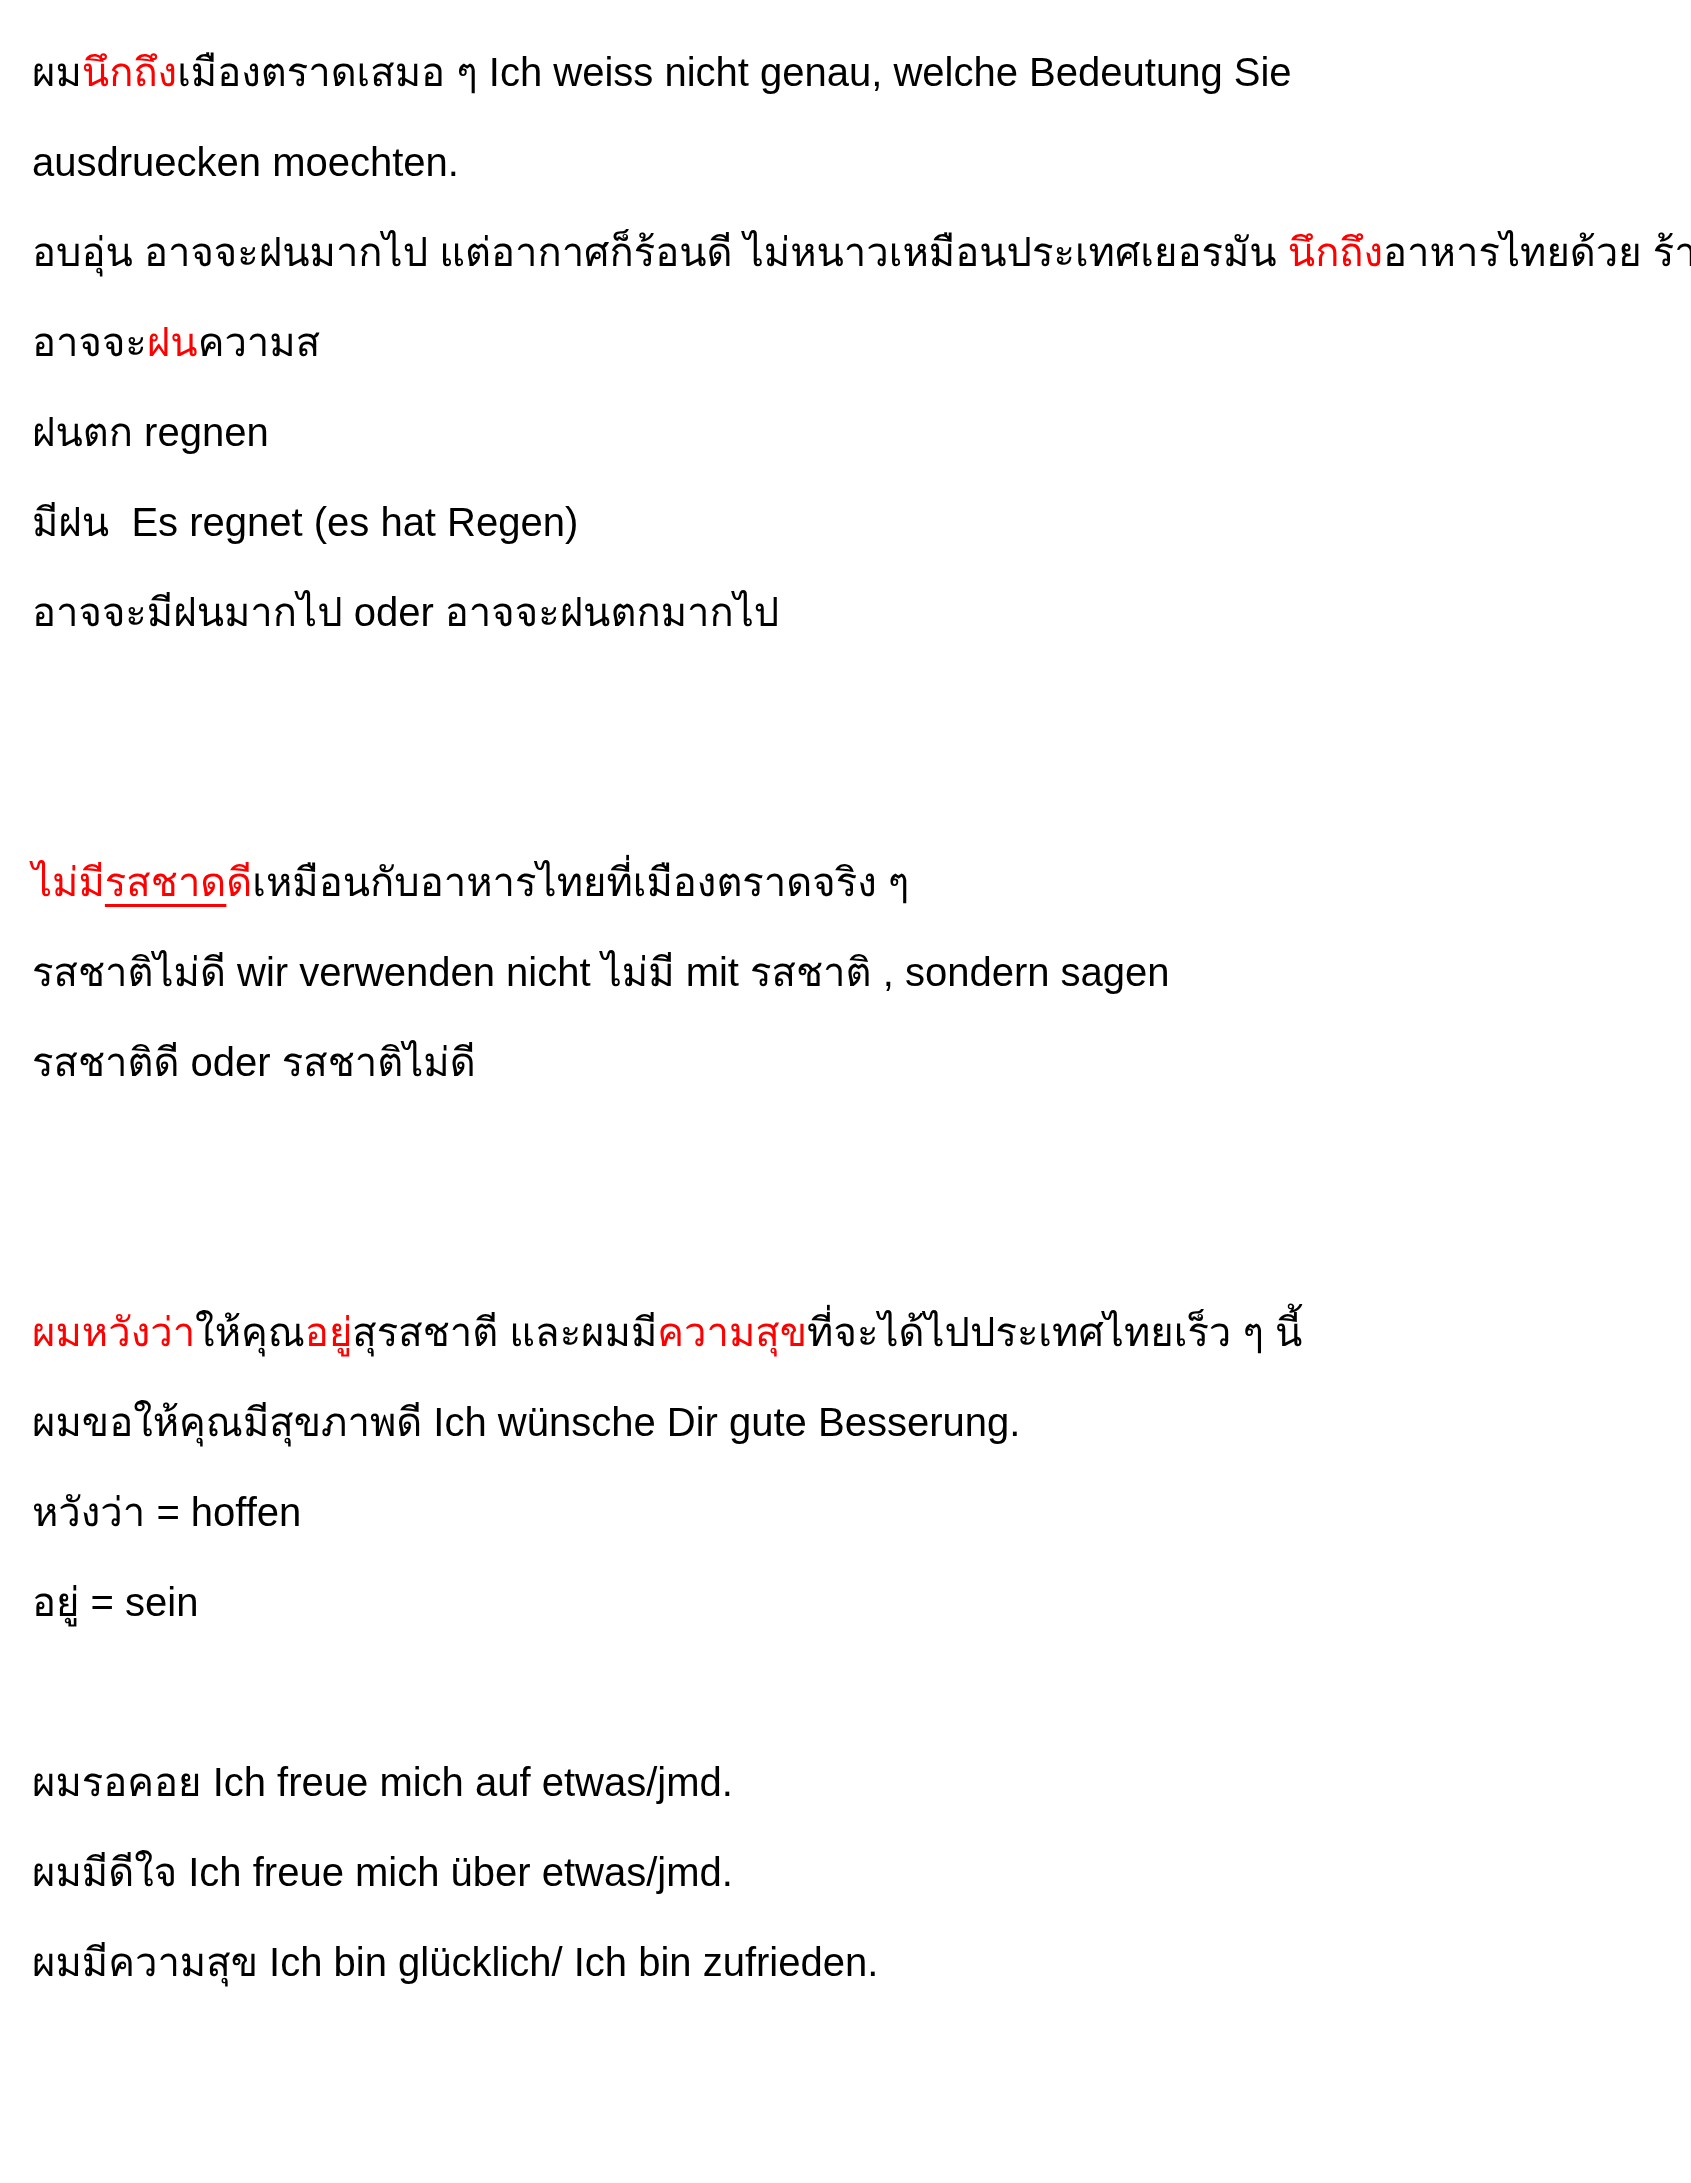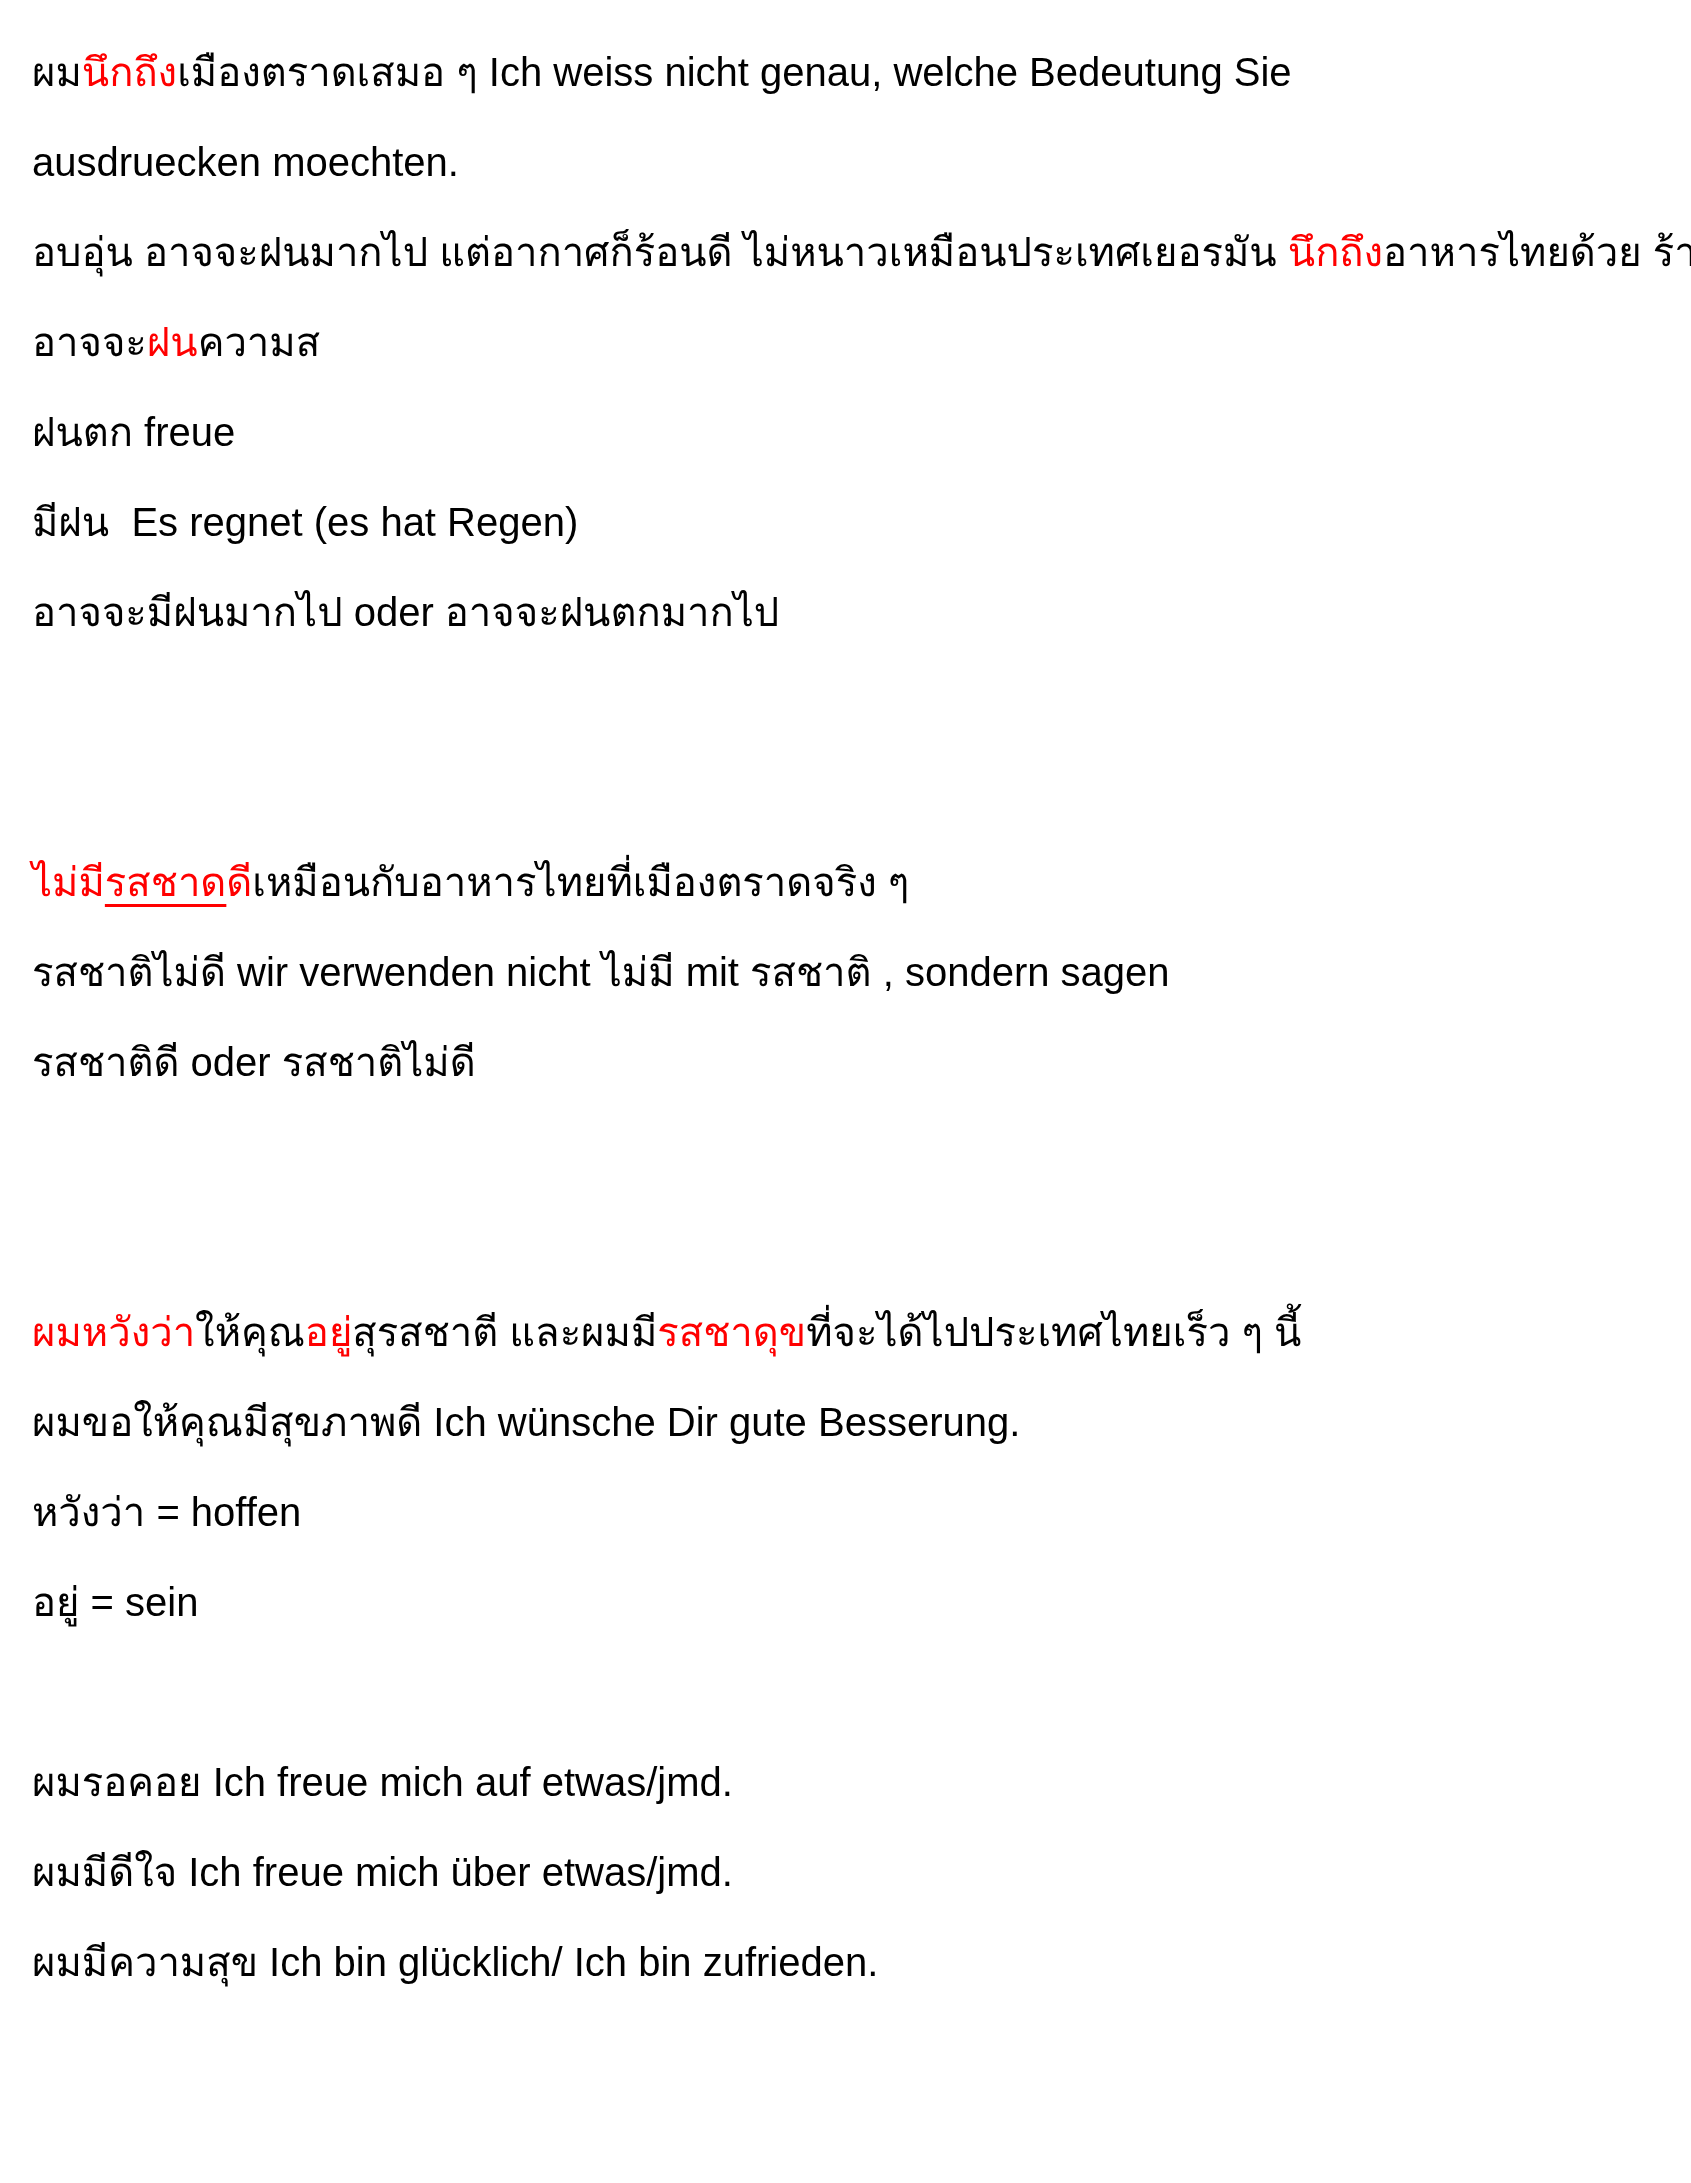--- a/index.html
+++ b/index.html
@@ -39,31 +39,31 @@
 </style>
 </head>
 <body>
 
 <div class="page">
   <div class="doc-body">
       <div class="line"><span class="">ผม</span><span class="red ">นึกถึง</span><span class="">เมืองตราดเสมอ ๆ </span><span class="">Ich weiss nicht genau, welche Bedeutung Sie</span></div>
       <div class="line"><span class="">ausdruecken moechten.</span></div>
       <div class="line"><span class="">อบอุ่น อาจจะฝนมากไป แต่อากาศก็ร้อนดี ไม่หนาวเหมือนประเทศเยอรมัน </span><span class="red ">นึกถึง</span><span class="">อาหารไทยด้วย ร้านอาหาร</span></div>
       <div class="line"><span class="">อาจจะ</span><span class="red ">ฝน</span><span class="">ความส</span></div>
-      <div class="line"><span class="">ฝนตก freue</span></div>
+      <div class="line"><span class="">ฝนตก regnen</span></div>
       <div class="line"><span class="">มีฝน  Es regnet (es hat Regen)</span></div>
       <div class="line"><span class="">อาจจะมีฝนมากไป oder อาจจะฝนตกมากไป</span></div>
       <div class="line"></div>
       <div class="line"></div>
       <div class="line"><span class="red ">ไม่มี</span><span class="red underline">รสชาด</span><span class="red ">ดี</span><span class="">เหมือนกับอาหารไทยที่เมืองตราดจริง ๆ</span></div>
       <div class="line"><span class="">รสชาติไม่ดี wir verwenden nicht ไม่มี mit รสชาติ , sondern sagen</span></div>
       <div class="line"><span class="">รสชาติดี oder รสชาติไม่ดี</span></div>
       <div class="line"></div>
       <div class="line"></div>
-      <div class="line"><span class="red ">ผมหวังว่า</span><span class="">ให้คุณ</span><span class="red ">อยู่</span><span class="">สุรสชาตี และผมมี</span><span class="red ">รสชาดุข</span><span class="">ที่จะได้ไปประเทศไทยเร็ว ๆ นี้</span></div>
+      <div class="line"><span class="red ">ผมหวังว่า</span><span class="">ให้คุณ</span><span class="red ">อยู่</span><span class="">สุรสชาตี และผมมี</span><span class="red ">ความสุข</span><span class="">ที่จะได้ไปประเทศไทยเร็ว ๆ นี้</span></div>
       <div class="line"><span class="">ผมขอให้คุณมีสุขภาพดี Ich wünsche Dir gute Besserung.</span></div>
       <div class="line"><span class="">หวังว่า = hoffen</span></div>
       <div class="line"><span class="">อยู่ = sein</span></div>
       <div class="line"></div>
       <div class="line"><span class="">ผมรอคอย Ich freue mich auf etwas/jmd.</span></div>
       <div class="line"><span class="">ผมมีดีใจ Ich freue mich über etwas/jmd.</span></div>
       <div class="line"><span class="">ผมมีความสุข Ich bin glücklich/ Ich bin zufrieden.</span></div>
     </div>
 </div>
 

